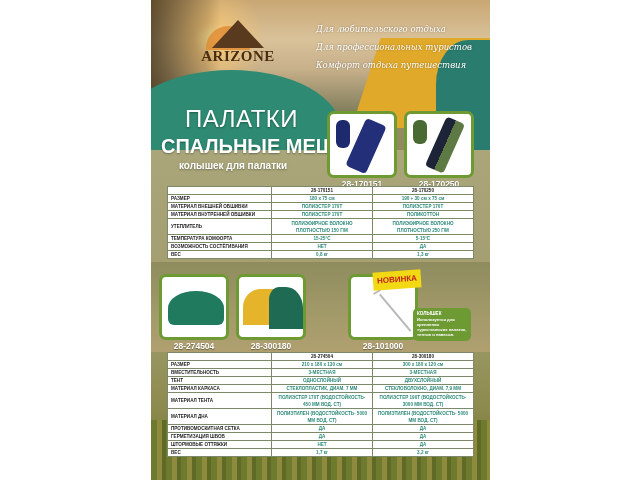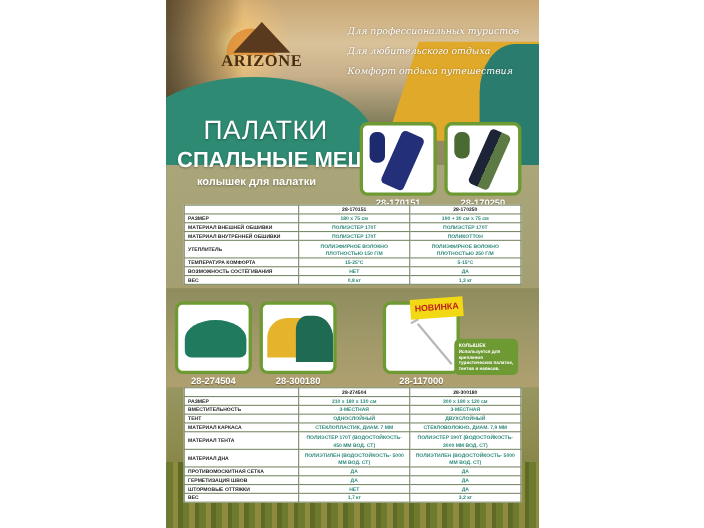--- a/index.html
+++ b/index.html
@@ -150,22 +150,22 @@
   <div class="mid-scene"></div>
   <div class="bottom-scene"></div>
 
   <div class="logo">
     <div class="logo-sun"></div>
     <div class="logo-mountain"></div>
     <div class="logo-text">ARIZONE</div>
   </div>
 
   <div class="slogans">
+    <div class="slogan">Для любительского отдыха</div>
     <div class="slogan">Для профессиональных туристов</div>
-    <div class="slogan">Для любительского отдыха</div>
     <div class="slogan">Комфорт отдыха путешествия</div>
   </div>
 
   <div class="title-main">ПАЛАТКИ</div>
   <div class="title-sub">СПАЛЬНЫЕ МЕШКИ</div>
   <div class="title-small">колышек для палатки</div>
 
   <div class="product-card" style="left:176px; top:111px; width:70px; height:67px;">
     <div class="bag-sack" style="left:6px; top:6px; width:14px; height:28px; background:#1e2a6e;"></div>
     <div class="bag-body" style="left:25px; top:6px; width:22px; height:52px; background:#232f78;"></div>
@@ -231,21 +231,21 @@
   <div class="product-card" style="left:85px; top:274px; width:70px; height:66px;">
     <div class="tent-dome" style="left:4px; top:12px; width:36px; height:36px; background:#e6b42a; border-radius:50% 10% 0 0;"></div>
     <div class="tent-dome" style="left:30px; top:10px; width:34px; height:42px; background:#1e6a52; border-radius:30% 50% 0 0;"></div>
   </div>
   <div class="product-code" style="left:85px; top:341px; width:70px;">28-300180</div>
 
   <div class="product-card" style="left:197px; top:274px; width:70px; height:66px;">
     <div class="peg-hook"></div>
     <div class="peg"></div>
   </div>
-  <div class="product-code" style="left:197px; top:341px; width:70px;">28-117000</div>
+  <div class="product-code" style="left:197px; top:341px; width:70px;">28-101000</div>
 
   <div class="badge-new">НОВИНКА</div>
 
   <div class="peg-note">
     <div class="peg-note-title">КОЛЫШЕК</div>
     <div class="peg-note-text">Используется для крепления туристических палаток, тентов и навесов.</div>
   </div>
 
   <table class="spec" style="left:16px; top:352px; width:307px;">
     <tbody>

